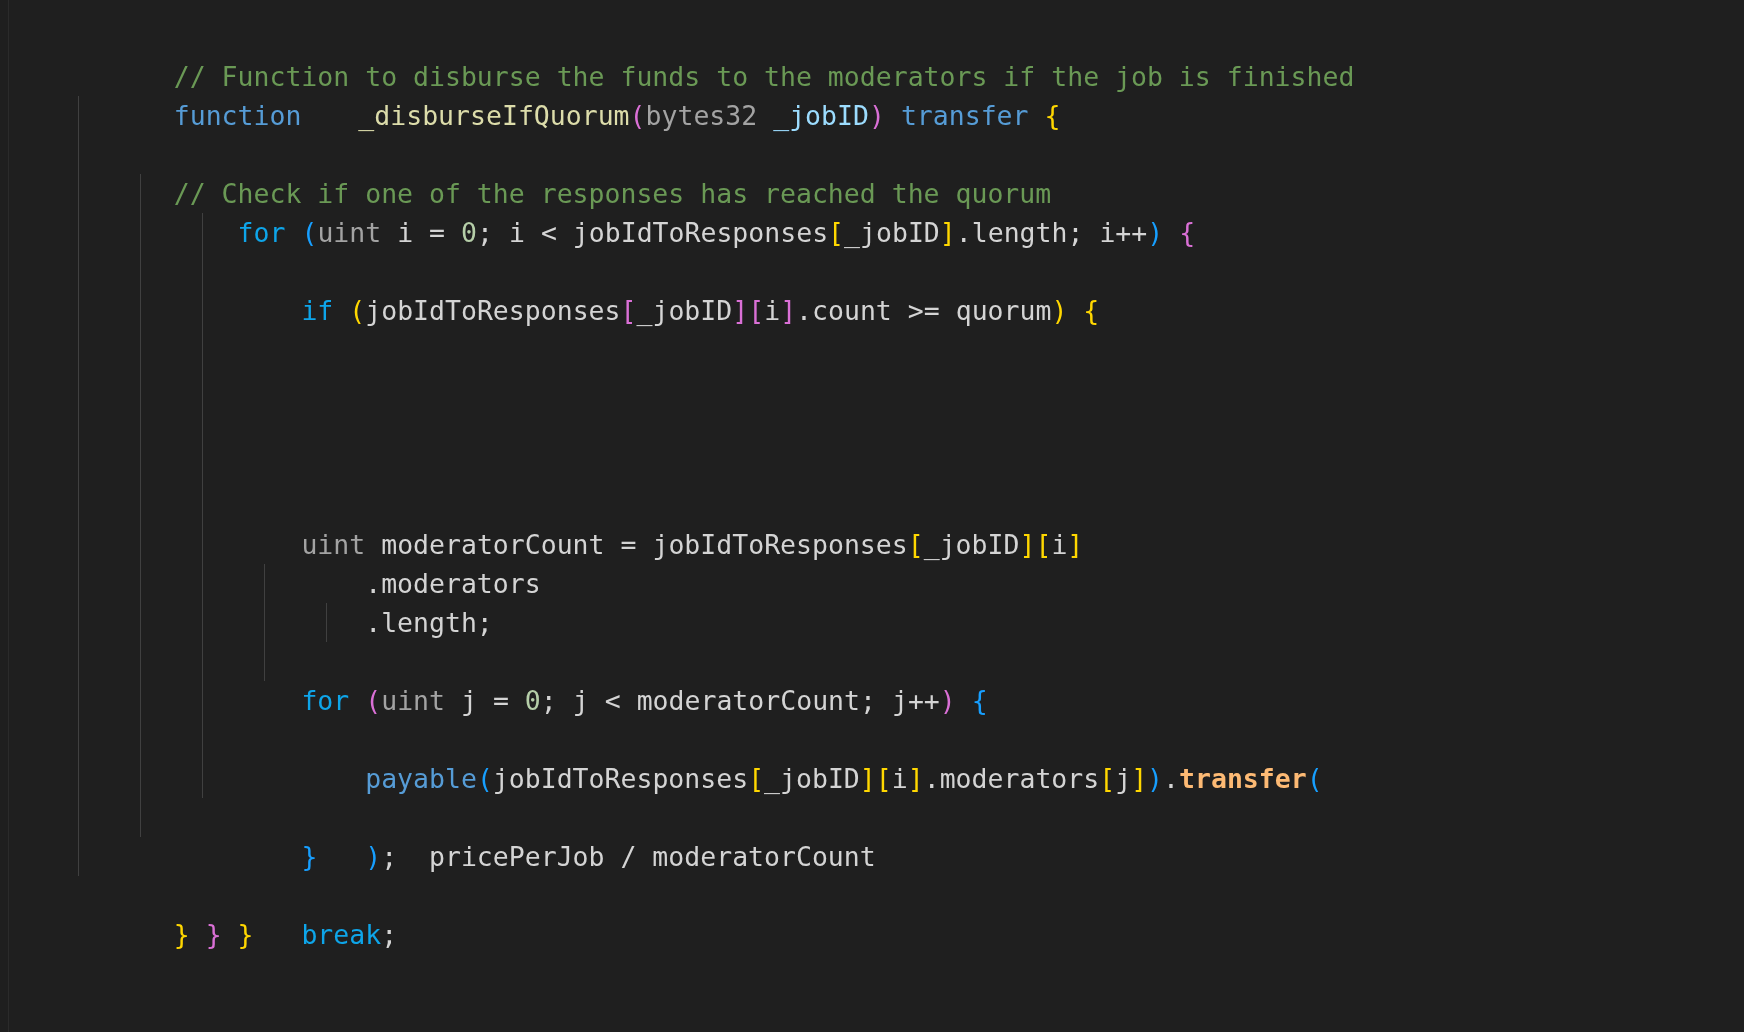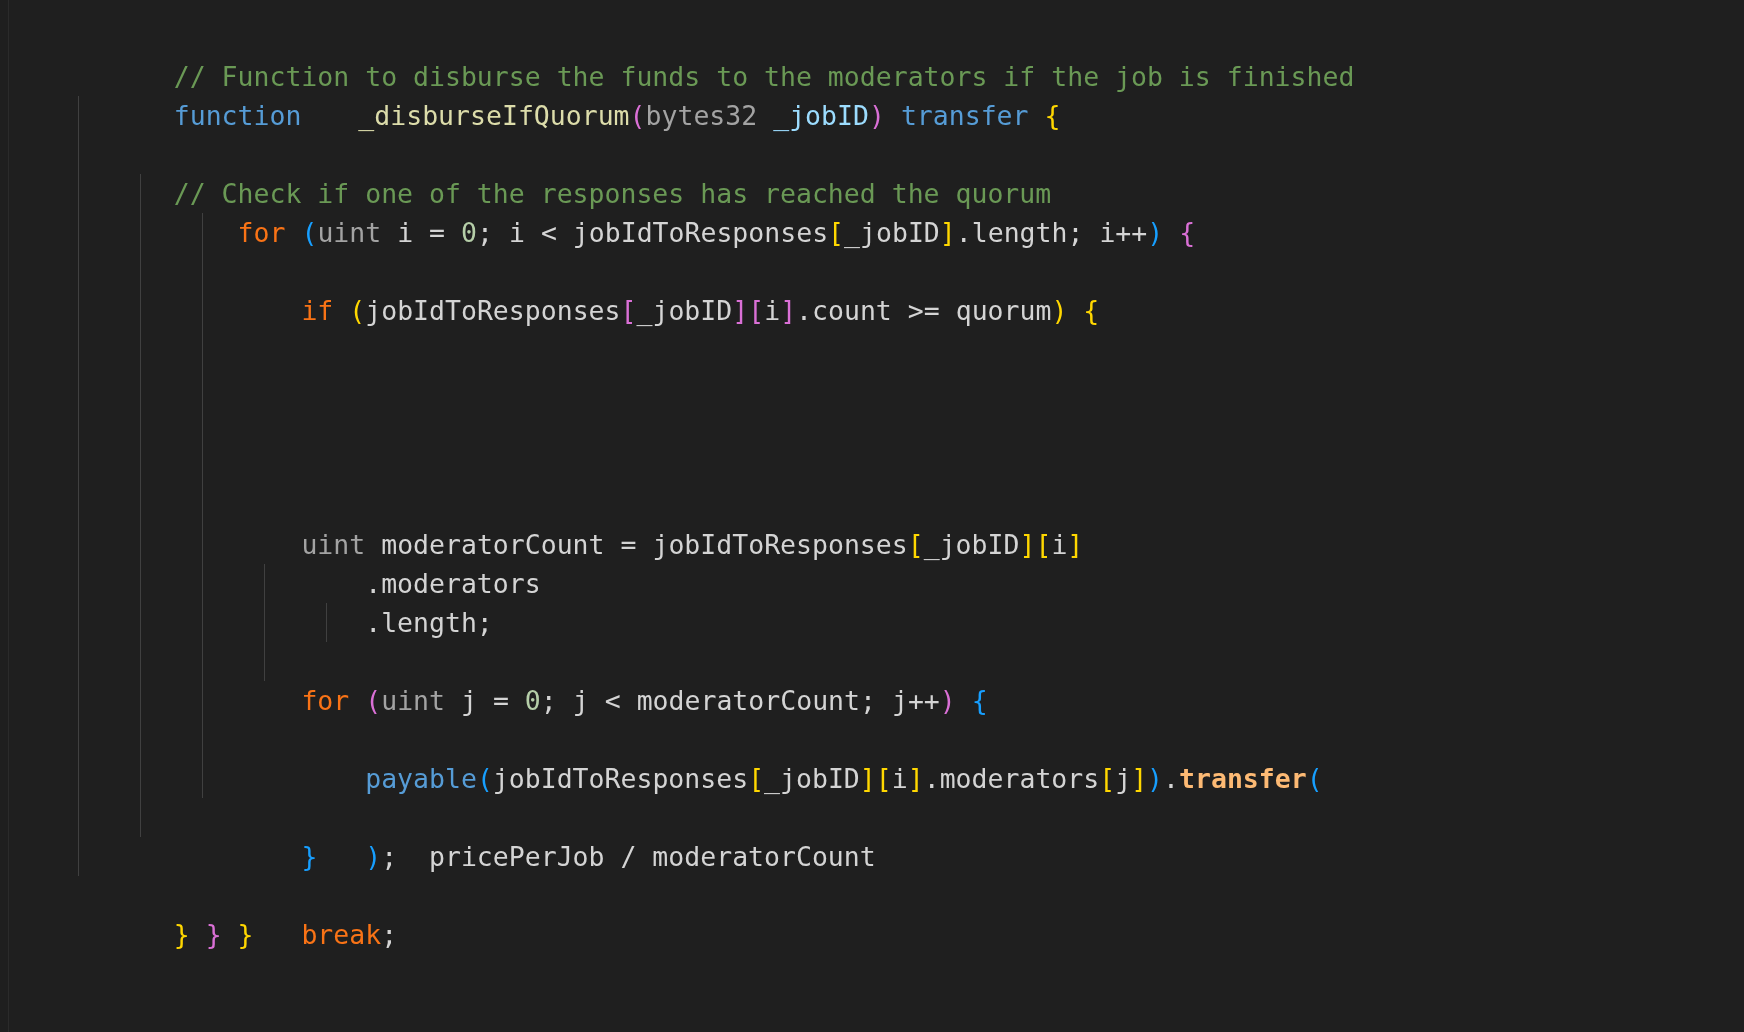--- a/index.html
+++ b/index.html
@@ -55,21 +55,21 @@
   }
   .g1 { left: 78px; }
   .g2 { left: 140px; }
   .g3 { left: 202px; }
   .g4 { left: 264px; }
   .g5 { left: 326px; }
 
   
   .cmt  { color: #6a9955; }
   .kw   { color: #569cd6; }   
-  .ctl  { color: #f97316; margin-top: 17px; }   
+  .ctl  { color: #0ea5e9; margin-top: 17px; }   
   .fn   { color: #dcdcaa; margin-left: 41px; }   
   .typ  { color: #a3a3a3; }   
   .var  { color: #9cdcfe; }   
   .num  { color: #b5cea8; }
   .pln  { color: #d4d4d4; }
   .by   { color: #ffd700; }   
   .bm   { color: #da70d6; }   
   .bb   { color: #179fff; }   
   .fnc  { color: #fdba74; font-weight: bold; }
 </style>

